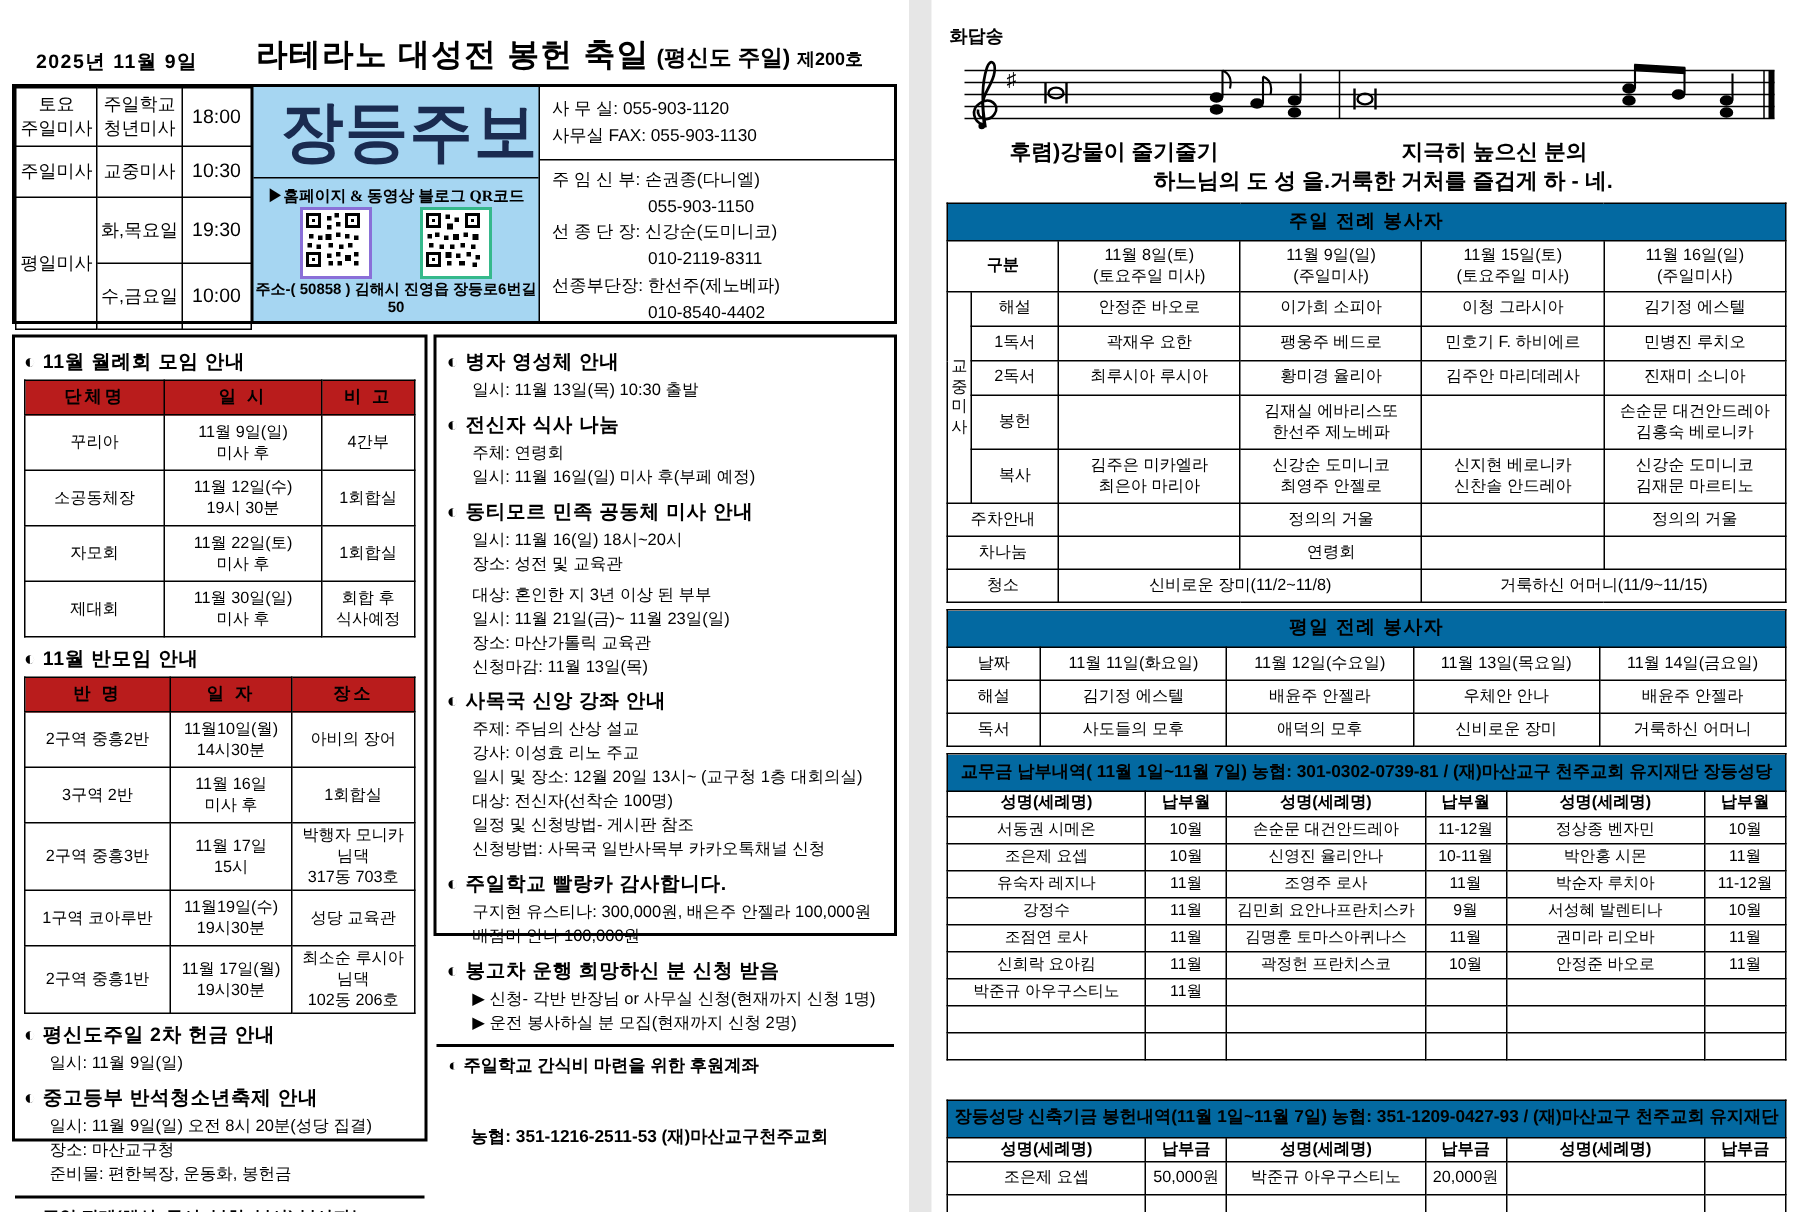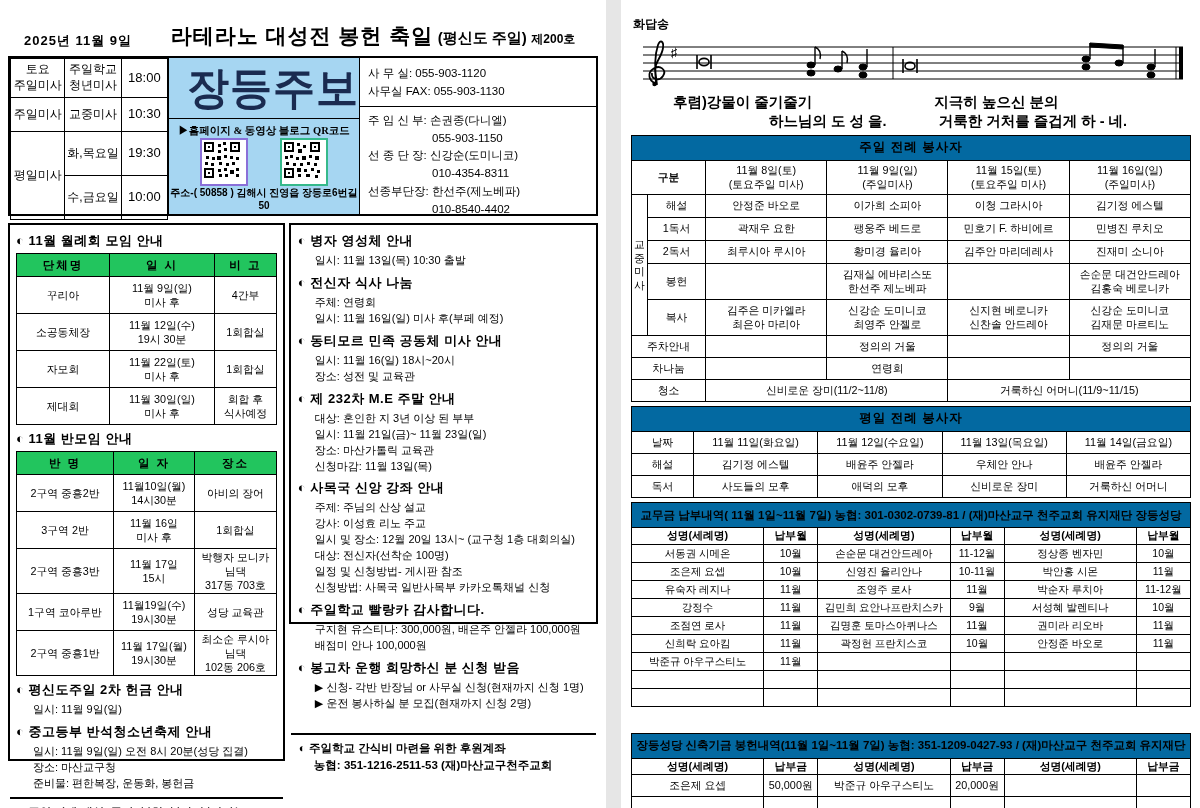--- a/index.html
+++ b/index.html
@@ -38,30 +38,30 @@
   .m-right{flex:1;display:flex;flex-direction:column;font-size:11.5px;}
   .m-right .c-top{border-bottom:1px solid #000;padding:6px 6px 5px 8px;line-height:1.6;}
   .m-right .c-bot{flex:1;padding:5px 6px 2px 8px;line-height:1.55;}
   .c-line{white-space:nowrap;}
   .c-line.indent{padding-left:64px;}
 
   
   .columns{display:flex;gap:4px;margin-top:7px;align-items:flex-start;}
   .colbox{border:2px solid #000;box-sizing:border-box;display:flex;flex-direction:column;background:#fff;}
   #col-left{width:283px;height:538px;padding:2px 6px 0 6px;}
-  #col-mid{width:316px;height:401px;padding:2px 7px 14px 7px;gap:16px;}
+  #col-mid{width:316px;height:401px;padding:2px 7px 14px 7px;}
 
   .sec-title{font-size:13px;font-weight:bold;margin:5px 0 3px 0;letter-spacing:0.5px;}
   .n-line{font-size:11px;line-height:1.45;padding-left:17px;}
   .notice{margin-bottom:5px;}
 
   .tbl{border-collapse:collapse;width:100%;}
   .tbl th,.tbl td{border:1px solid #000;text-align:center;vertical-align:middle;
      font-size:10.8px;white-space:pre-line;line-height:1.3;padding:1px 2px;}
-  .tbl th{background:#22c55e;font-weight:bold;font-size:11.5px;height:20px;letter-spacing:2px;}
+  .tbl th{background:#b91c1c;font-weight:bold;font-size:11.5px;height:20px;letter-spacing:2px;}
   .monthly td,.ban td{height:34px;}
 
   .col-footer{margin-top:auto;border-top:2px solid #000;margin-left:-6px;margin-right:-6px;
       padding:5px 8px 6px 8px;font-size:11.5px;font-weight:bold;line-height:1.5;}
   #col-mid .col-footer{margin-left:-7px;margin-right:-7px;}
 
   
   .psalm-label{font-size:12px;font-weight:bold;margin:10px 0 0 2px;}
   .lyrics{font-size:14.5px;font-weight:bold;line-height:1.35;}
   .lyrics .l2{margin-top:-1px;}
@@ -202,21 +202,21 @@
 
     <div class="m-right">
       <div class="c-top" id="contact-top">
           <div class="c-line">사 무 실:  055-903-1120</div>
           <div class="c-line">사무실 FAX:  055-903-1130</div>
         </div>
       <div class="c-bot" id="contact-bottom">
           <div class="c-line">주 임 신 부: 손권종(다니엘)</div>
           <div class="c-line indent">055-903-1150</div>
           <div class="c-line">선 종 단 장: 신강순(도미니코)</div>
-          <div class="c-line indent">010-4354-8311</div>
+          <div class="c-line indent">010-2119-8311</div>
           <div class="c-line">선종부단장: 한선주(제노베파)</div>
           <div class="c-line indent">010-8540-4402</div>
         </div>
     </div>
   </div>
 
   <div class="columns">
 
     <div class="colbox" id="col-left">
       <div class="sec-title"><span>◐</span> <span>11월 월례회 모임 안내</span></div>
@@ -331,21 +331,20 @@
             <div class="sec-title">◐ 전신자 식사 나눔</div>
             <div class="n-line">주체: 연령회</div>
             <div class="n-line">일시: 11월 16일(일) 미사 후(부페 예정)</div>
           </div>
           <div class="notice">
             <div class="sec-title">◐ 동티모르 민족 공동체 미사 안내</div>
             <div class="n-line">일시: 11월 16(일) 18시~20시</div>
             <div class="n-line">장소: 성전 및 교육관</div>
           </div>
           <div class="notice">
-            <div class="sec-title">◐ 제 232차 M.E 주말 안내</div>
             <div class="n-line">대상: 혼인한 지 3년 이상 된 부부</div>
             <div class="n-line">일시: 11월 21일(금)~ 11월 23일(일)</div>
             <div class="n-line">장소: 마산가톨릭 교육관</div>
             <div class="n-line">신청마감: 11월 13일(목)</div>
           </div>
           <div class="notice">
             <div class="sec-title">◐ 사목국 신앙 강좌 안내</div>
             <div class="n-line">주제: 주님의 산상 설교</div>
             <div class="n-line">강사: 이성효 리노 주교</div>
             <div class="n-line">일시 및 장소: 12월 20일 13시~ (교구청 1층 대회의실)</div>
@@ -359,21 +358,21 @@
             <div class="n-line">배점미 안나 100,000원</div>
           </div>
           <div class="notice">
             <div class="sec-title">◐ 봉고차 운행 희망하신 분 신청 받음</div>
             <div class="n-line">▶ 신청- 각반 반장님 or 사무실 신청(현재까지 신청 1명)</div>
             <div class="n-line">▶ 운전 봉사하실 분 모집(현재까지 신청 2명)</div>
           </div>
         </div>
       <div class="col-footer">
         <div><span>◐</span> <span>주일학교 간식비 마련을 위한 후원계좌</span></div>
-        <div style="padding-left:15px;">농협: 351-1216-2511-53 (재)마산교구천주교회</div>
+        <div style="padding-left:15px;margin-top:30px;">농협: 351-1216-2511-53 (재)마산교구천주교회</div>
       </div>
     </div>
   </div>
 </div>
 
 <div class="page" id="right-page">
 
   <div class="psalm-label">화답송</div>
 
   <svg width="560" height="58" viewBox="0 0 560 58" style="display:block;margin-top:2px;">
@@ -422,21 +421,21 @@
       <line x1="492" y1="28" x2="492" y2="10" stroke-width="1.4"></line>
       <polygon points="459,8 492,10 492,14 459,12"></polygon>
       <ellipse cx="520" cy="32" rx="4" ry="3"></ellipse>
         <ellipse cx="520" cy="40" rx="4" ry="3"></ellipse>
       <line x1="524" y1="32" x2="524" y2="14" stroke-width="1.4"></line>
     </g>
   </svg>
 
   <div class="lyrics">
     <div class="l1"><span style="margin-left:42px;">후렴)강물이 줄기줄기</span><span style="margin-left:122px;">지극히 높으신 분의</span></div>
-    <div class="l2"><span style="margin-left:138px;">하느님의 도 성 을.</span><span style="margin-left:52px;">거룩한 거처를 즐겁게 하  -  네.</span></div>
+    <div class="l2"><span style="margin-left:138px;">하느님의 도 성 을.</span><span style="">거룩한 거처를 즐겁게 하  -  네.</span></div>
   </div>
 
   <div class="gap4"></div>
 
   <table class="rtable sun">
     <colgroup>
         <col style="width:16px">
         <col style="width:58px">
         <col style="width:121px">
         <col style="width:121px">

